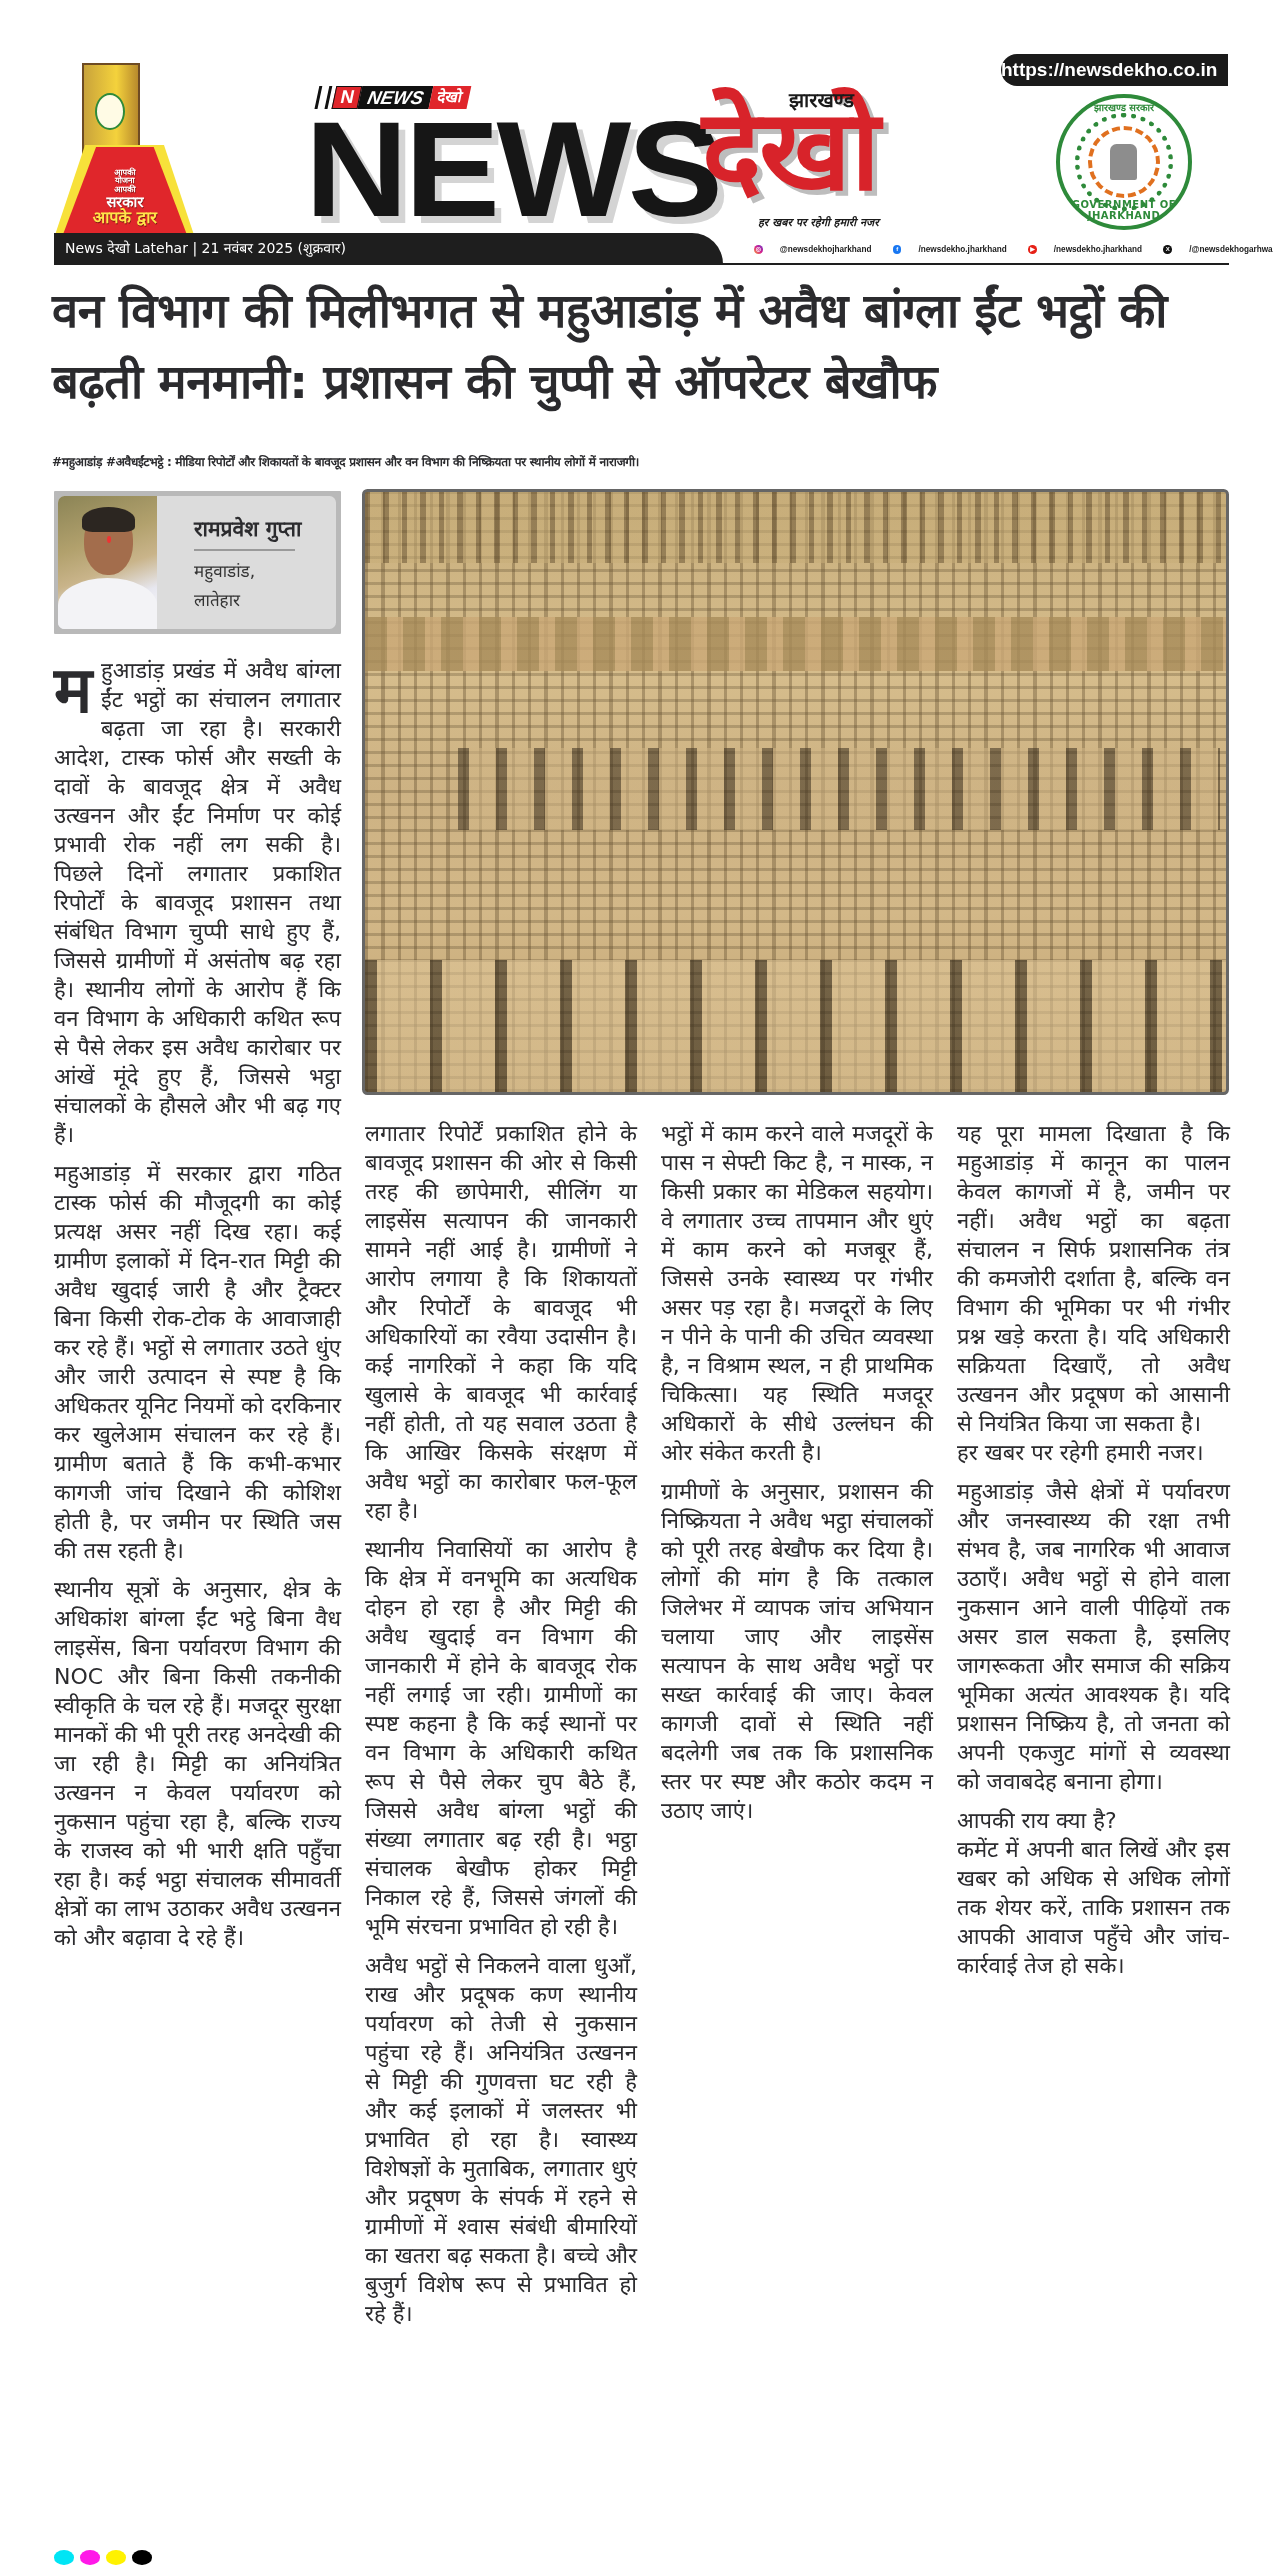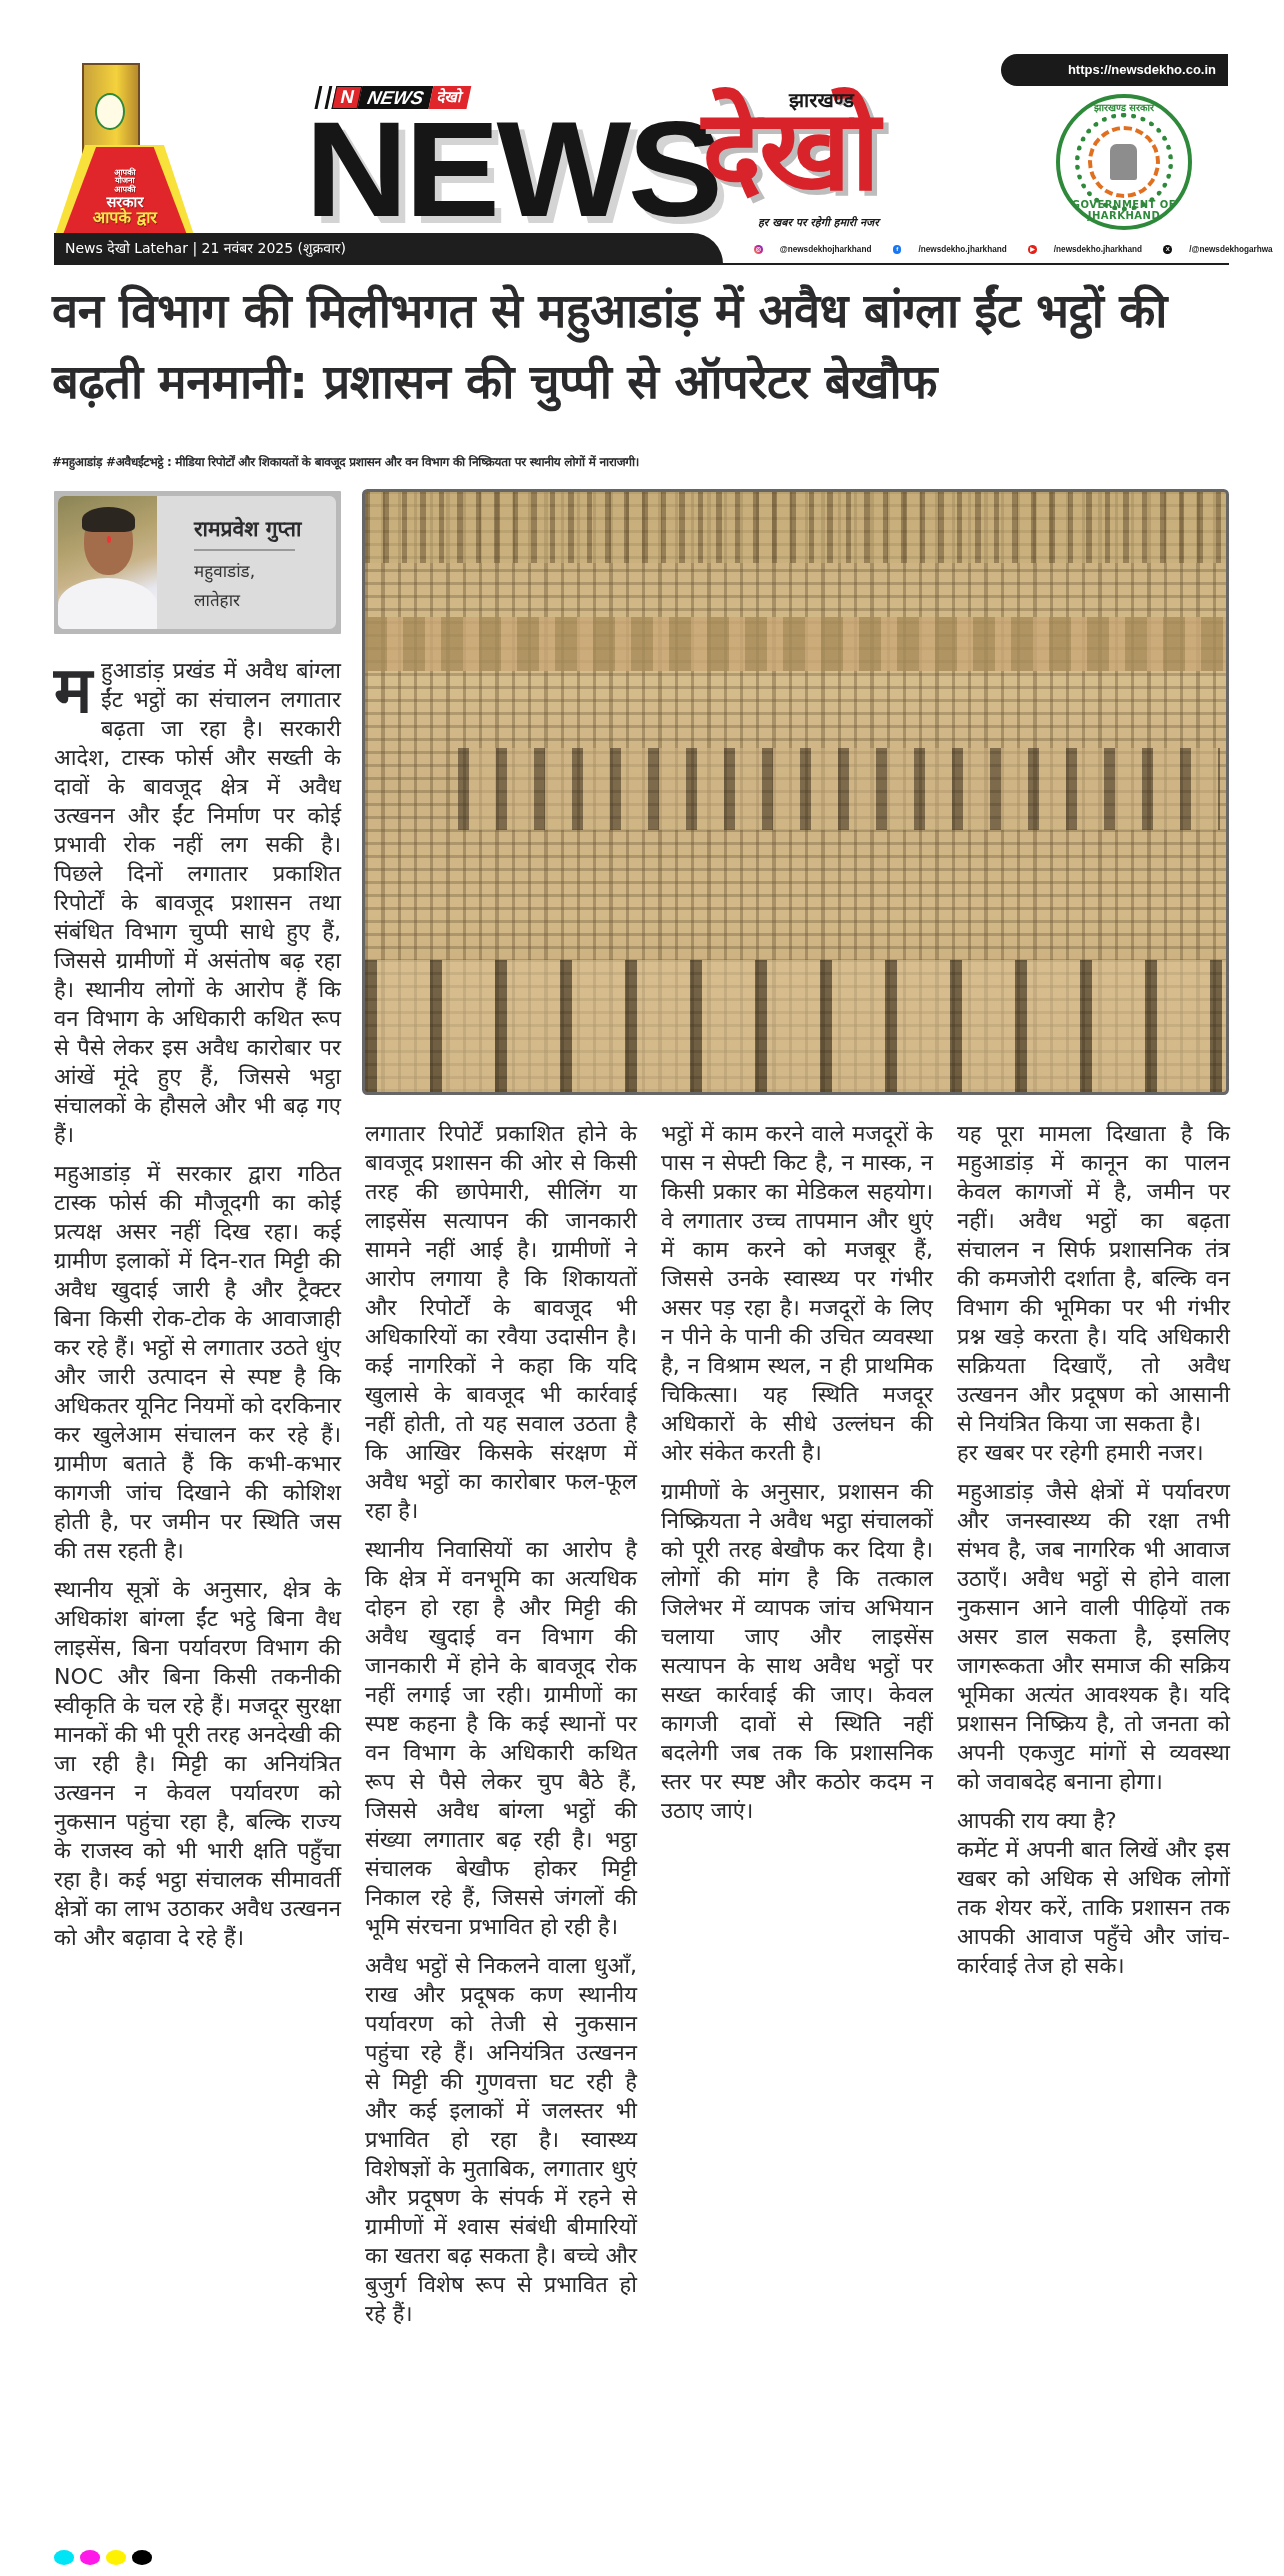--- a/index.html
+++ b/index.html
@@ -36,21 +36,21 @@
   .brand-news { position:absolute; left:305px; top:109px; font-family:"Liberation Sans", sans-serif; font-weight:900;
         font-size:136px; line-height:120px; letter-spacing:-3.3px; color:#161616; transform:scaleX(1.05); transform-origin:left;
         text-shadow:6.5px 6.5px 0 #d4d4d4; }
   .brand-dekho { position:absolute; left:702px; top:82px; font-weight:bold; font-size:112px; line-height:136px;
         color:#d8232a; text-shadow:5.4px 5.4px 0 #bdbdbd; letter-spacing:-2.2px; }
   .brand-state { position:absolute; left:789px; top:86px; font-weight:bold; font-size:20px; color:#1a1a1a; }
   .brand-tagline { position:absolute; left:758px; top:214px; font-size:11px; font-style:italic; font-weight:bold; color:#1a1a1a; }
 
   .url-pill { position:absolute; left:1001px; top:54px; width:227px; height:32px; background:#1a1a1a;
         border-radius:19.6px 0 0 19.6px; color:#fff; font-family:"Liberation Sans", sans-serif; font-weight:bold;
-        font-size:13px; line-height:32px; text-align:right; padding-right:12px; box-sizing:border-box; }
+        font-size:19px; line-height:32px; text-align:right; padding-right:12px; box-sizing:border-box; }
 
   .gov-seal { position:absolute; left:1056px; top:94px; width:136px; height:136px; border-radius:50%;
         border:4.4px solid #2e8a3a; box-sizing:border-box; background:#fff; }
   .gov-seal .ring2 { position:absolute; inset:15.2px; border-radius:50%; border:5.4px dotted #2e8a3a; }
   .gov-seal .ring3 { position:absolute; inset:28px; border-radius:50%; border:4.4px dashed #e0701f; }
   .gov-seal .core { position:absolute; left:50px; top:46px; width:27px; height:36px; background:#8d8d8d; border-radius:6.5px 6.5px 2.2px 2.2px; }
   .gov-seal .seal-top { position:absolute; left:0; width:100%; top:3.3px; text-align:center; font-size:9.8px; font-weight:bold; color:#2e8a3a; }
   .gov-seal .seal-bottom { position:absolute; left:0; width:100%; bottom:5.4px; text-align:center; font-size:10px; font-weight:bold; color:#2e8a3a; letter-spacing:0.5px; }
 
   .dateline-bar { position:absolute; left:54px; top:233px; width:669px; height:30.5px; background:#1e1e1e; border-radius:0 33px 0 0; }

